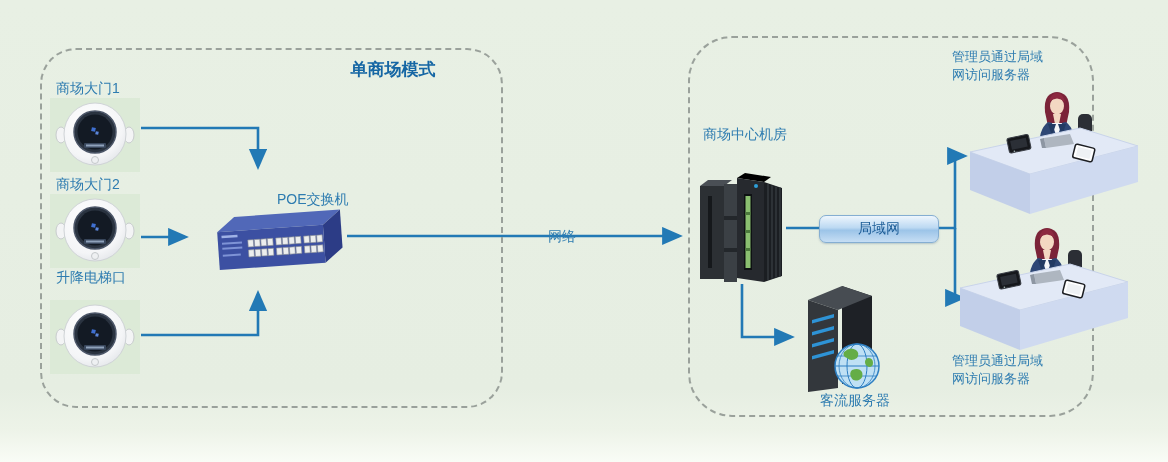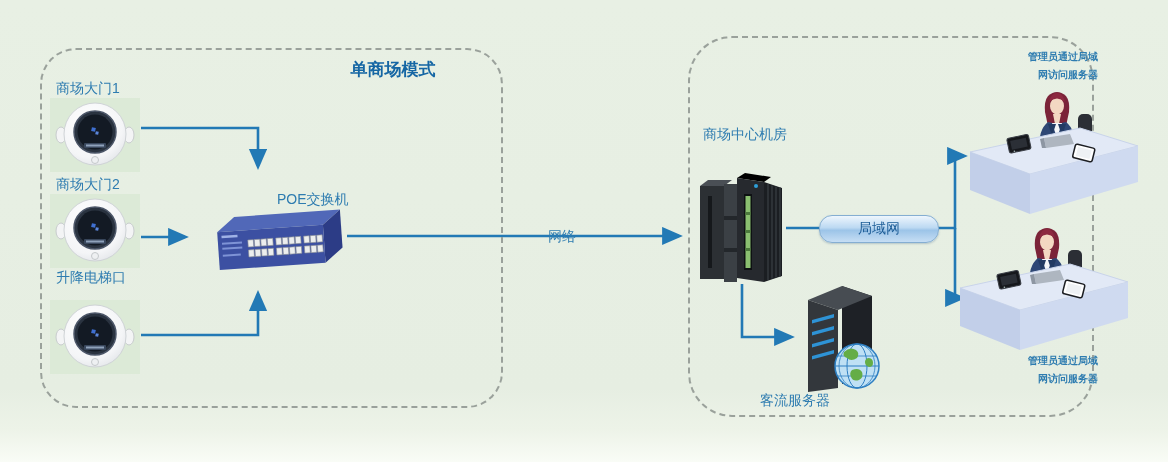--- a/index.html
+++ b/index.html
@@ -12,29 +12,29 @@
     position:absolute;border:2px dashed #9aa19b;background:transparent;
   }
   .box-left{left:40px;top:48px;width:459px;height:356px;border-radius:36px;}
   .box-right{left:688px;top:36px;width:402px;height:377px;border-radius:44px;}
   .group-title{
     position:absolute;color:#1566a4;font-weight:bold;font-size:17px;text-align:center;
   }
   .lbl{
     position:absolute;color:#2e7cb0;font-size:14px;white-space:nowrap;
   }
-  .lbl-center{text-align:left;white-space:normal;}
+  .lbl-center{text-align:right;white-space:normal;}
   .watermark{
     position:absolute;color:#c0c5bb;font-size:15px;white-space:nowrap;
   }
   .admin-label{
-    position:absolute;color:#2e7cb0;font-size:10px;line-height:18px;text-align:right;width:146px;font-weight:bold;
+    position:absolute;color:#2e7cb0;font-size:13px;line-height:18px;text-align:left;width:146px;
   }
   .lan-pill{
-    position:absolute;left:819px;top:215px;width:118px;height:26px;border-radius:13px;
+    position:absolute;left:819px;top:215px;width:118px;height:26px;border-radius:7px;
     background:linear-gradient(180deg,#eef6fd 0%,#bcd9f2 45%,#9cc4e8 55%,#c6def4 100%);
     border:1px solid #85aed2;box-shadow:0 1px 2px rgba(90,120,150,.35);
     display:flex;align-items:center;justify-content:center;
     color:#1d5d97;font-size:14px;
   }
   .icon-wrap{position:absolute;}
   .conn{position:absolute;left:0;top:0;pointer-events:none;}
 </style>
 </head>
 <body>

